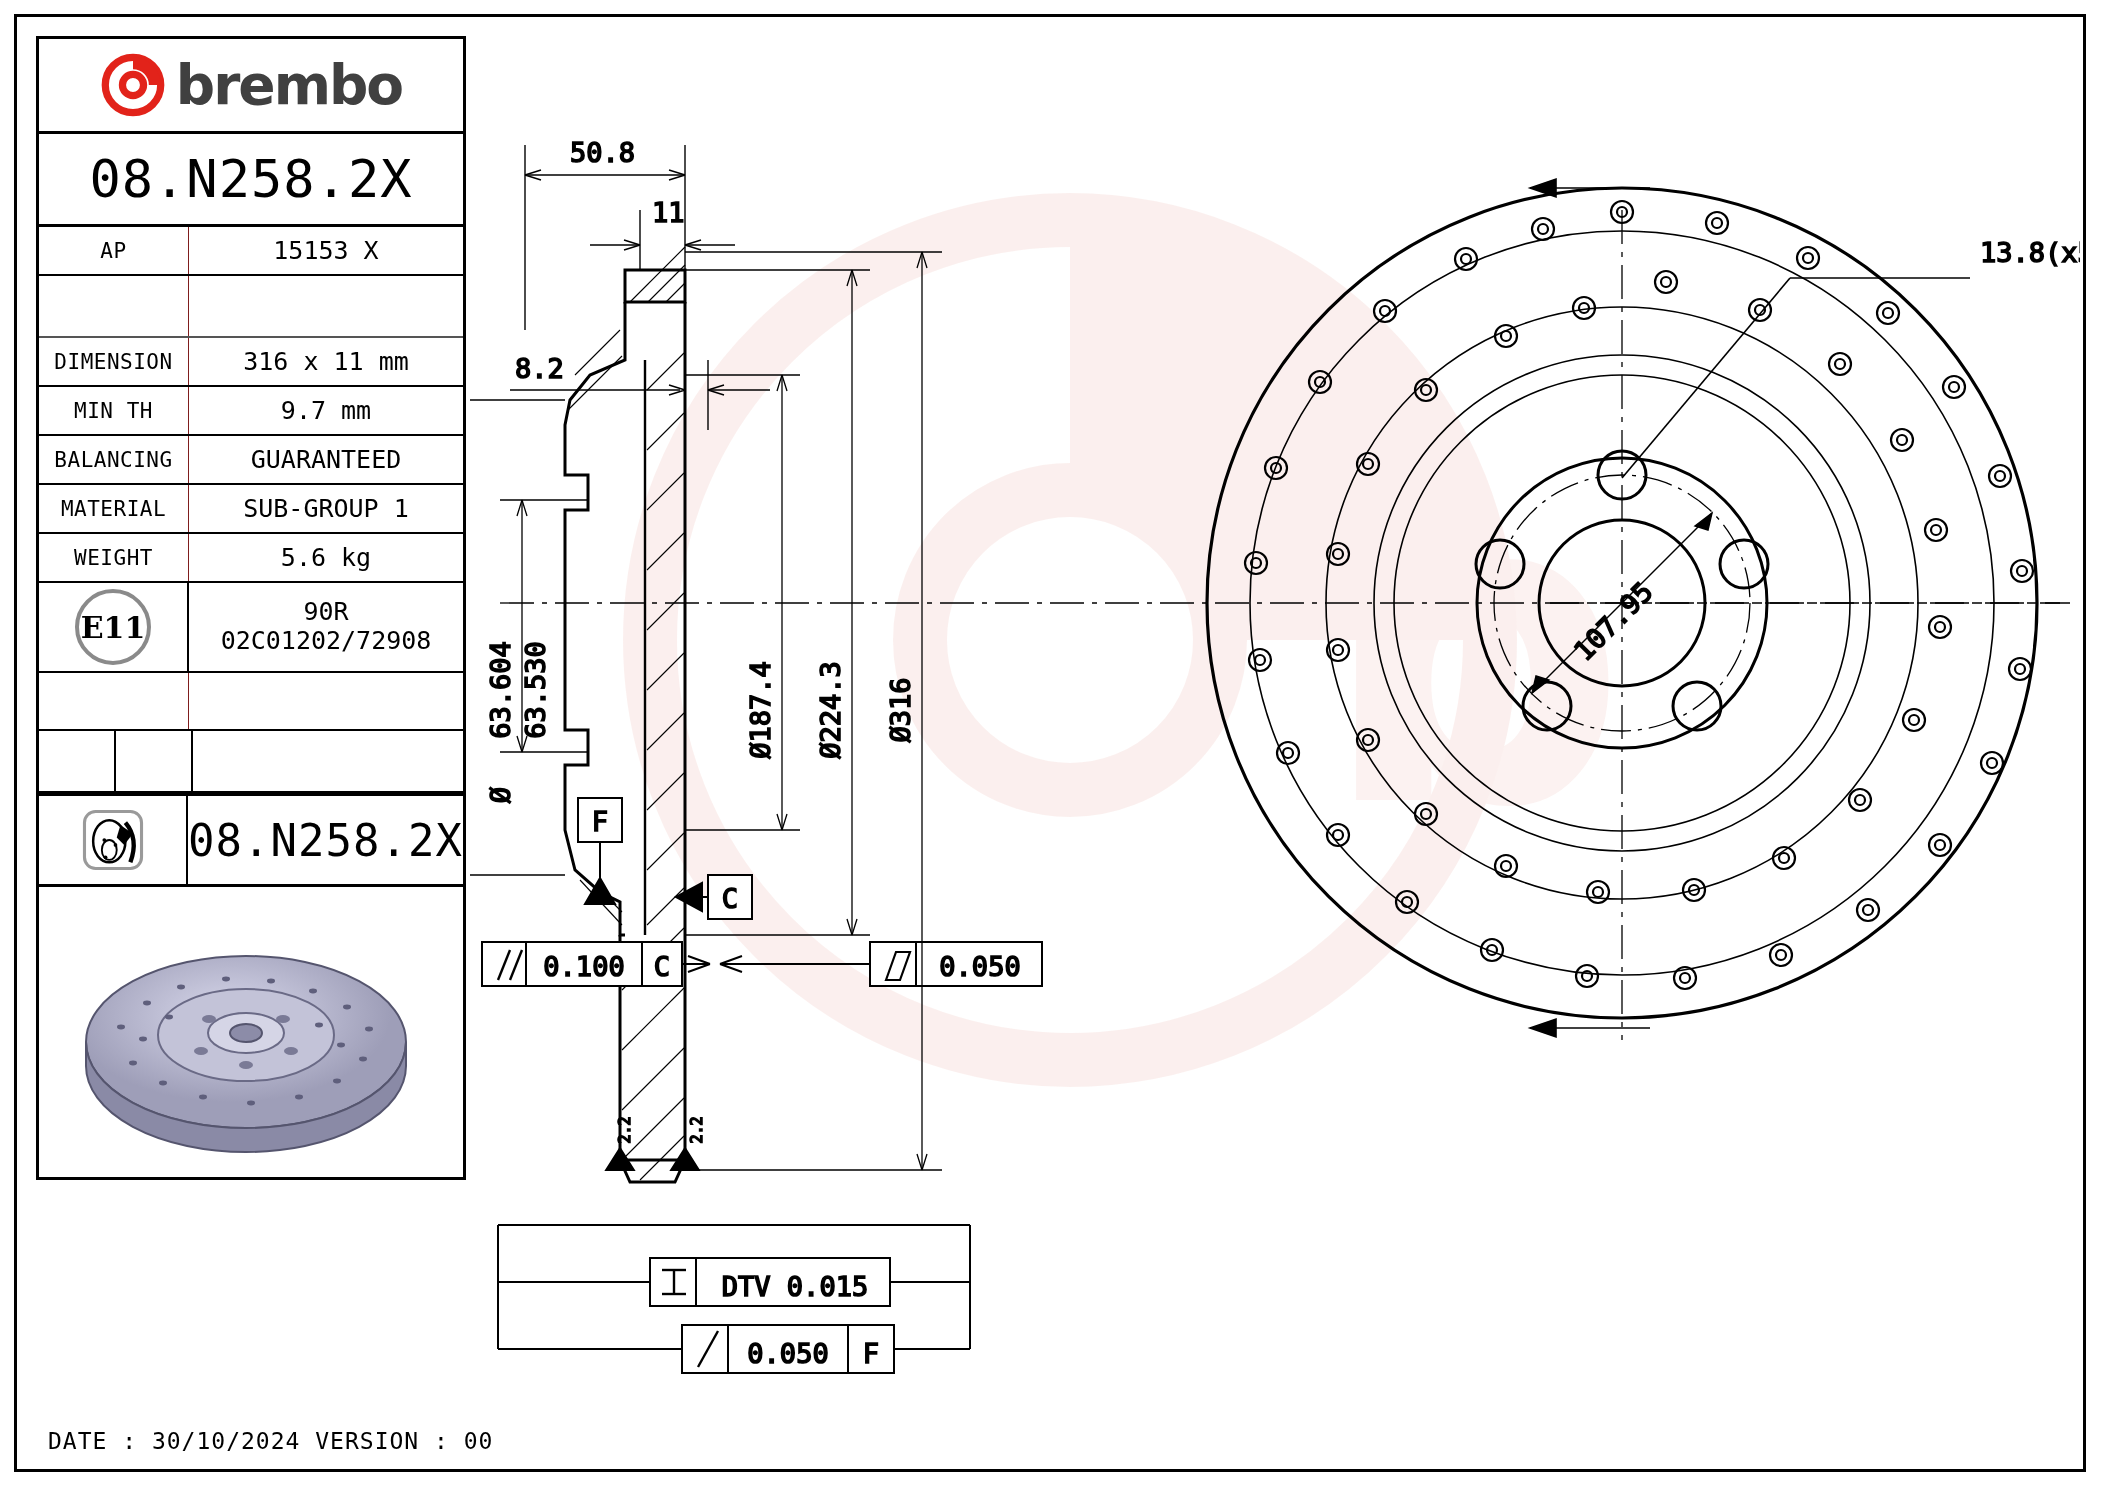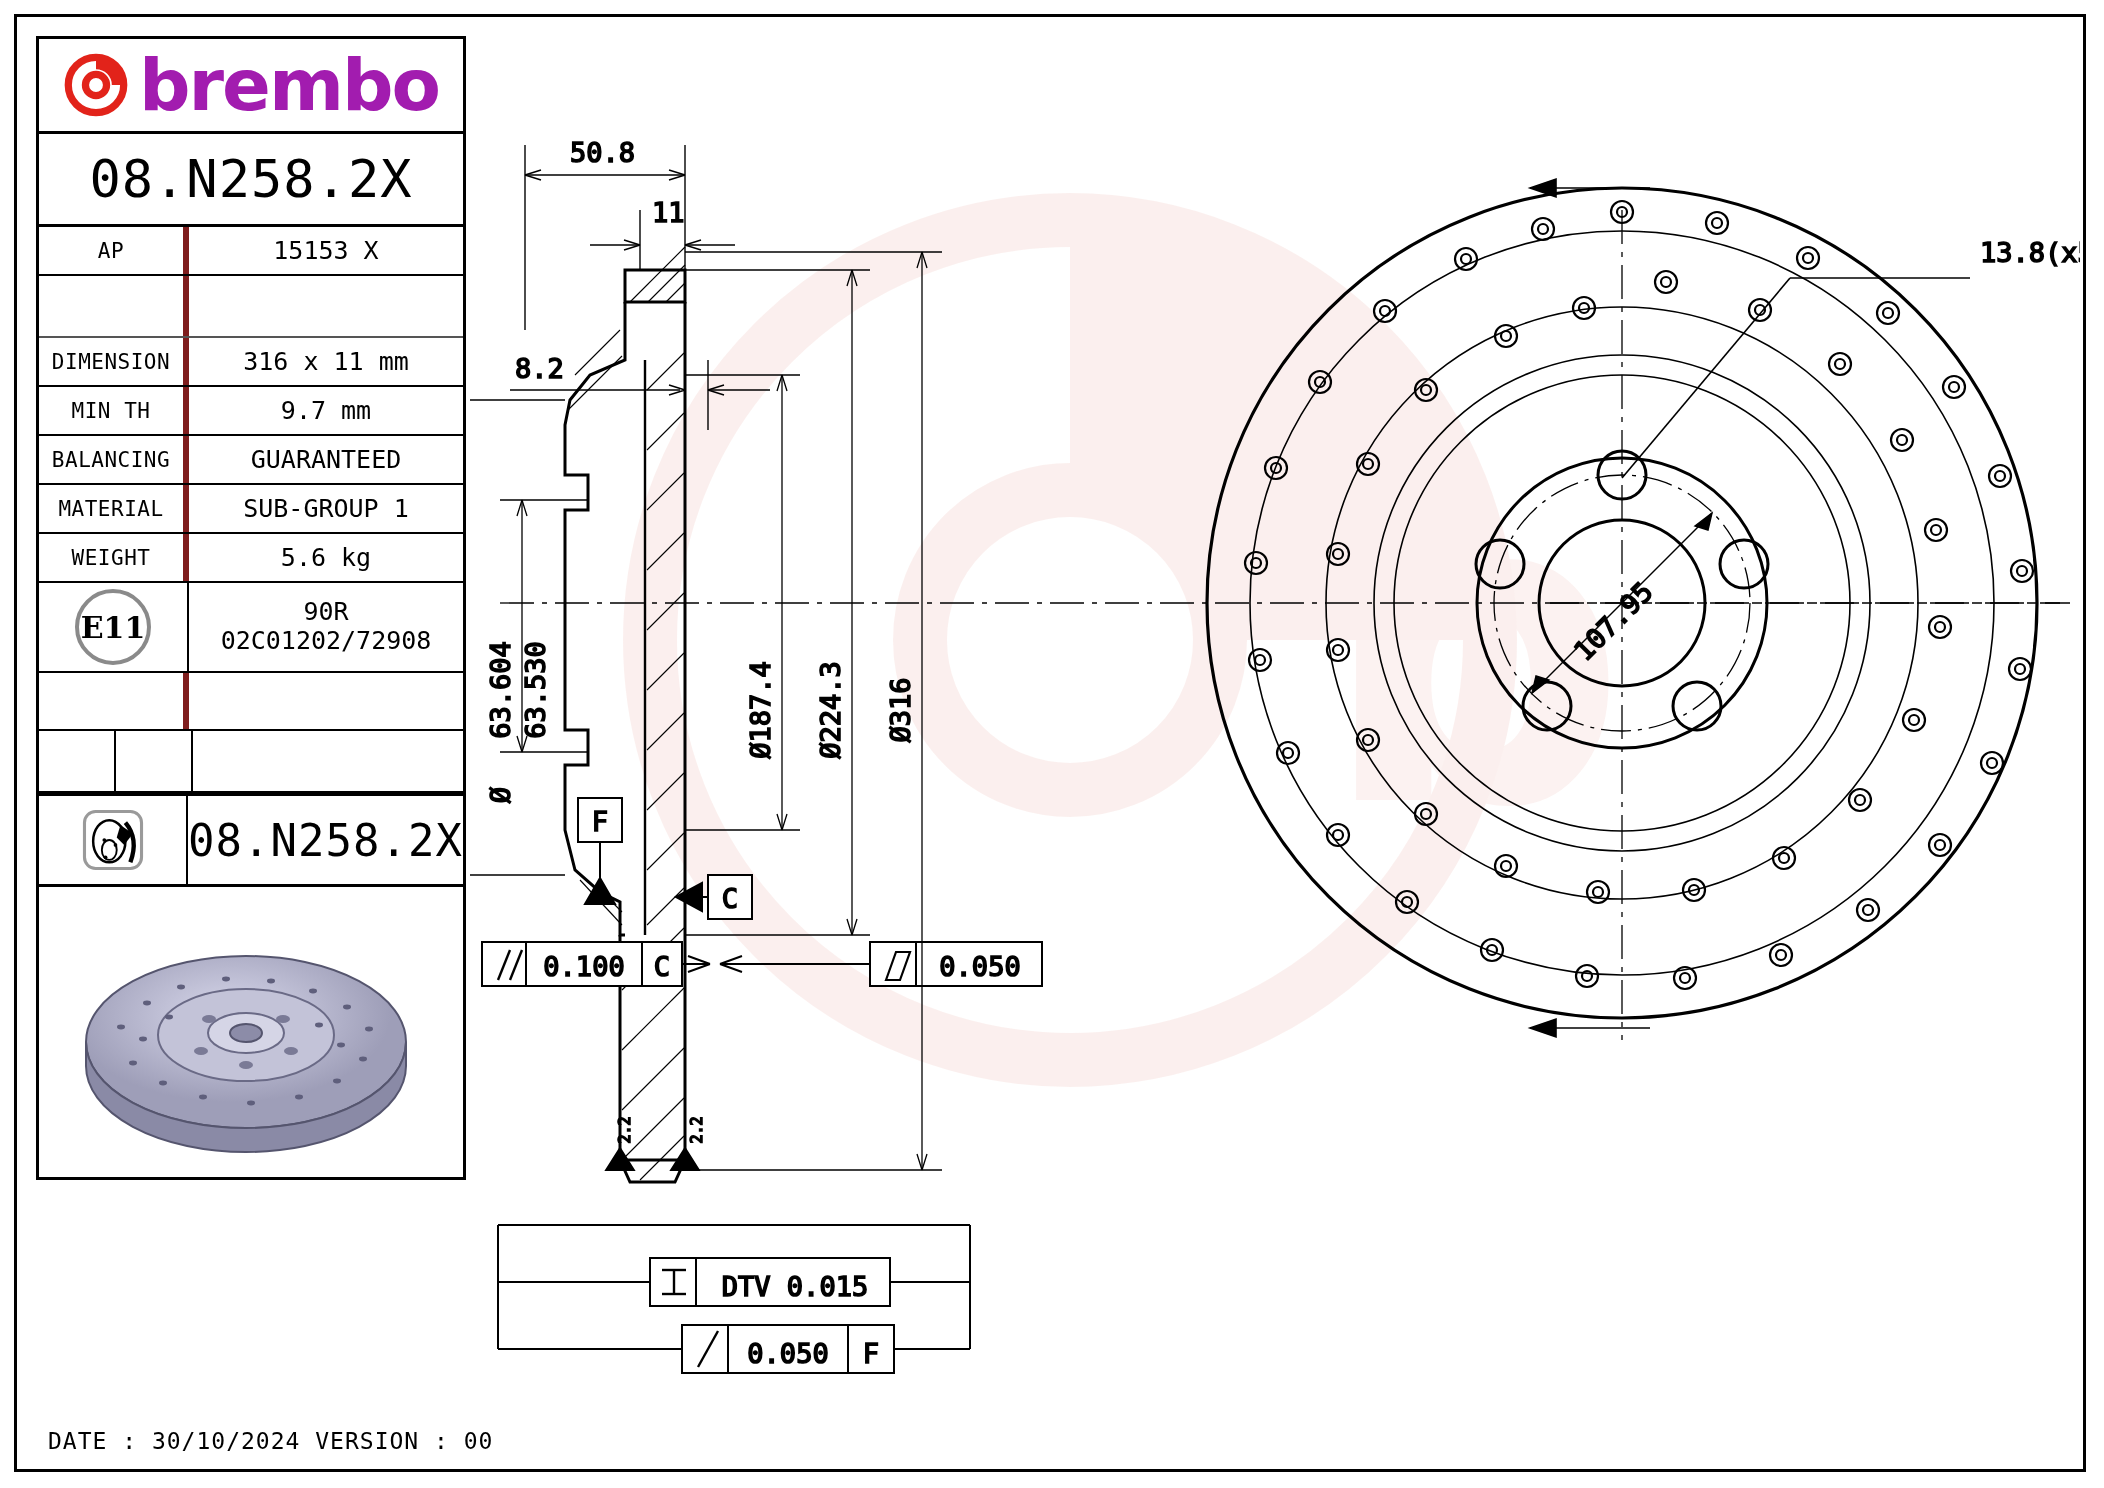--- a/index.html
+++ b/index.html
@@ -9,31 +9,31 @@
   #sheet{position:absolute;left:0;top:0;width:2104px;height:1488px;background:#fff;}
   #border{position:absolute;left:14px;top:14px;width:2072px;height:1458px;border:3px solid #000;box-sizing:border-box;}
 
   
   #watermark{position:absolute;left:600px;top:40px;width:1450px;height:1340px;opacity:.17;pointer-events:none;}
 
   
   #table{position:absolute;left:36px;top:36px;width:430px;border:3px solid #000;box-sizing:border-box;background:#fff;}
   .trow{display:flex;border-bottom:2px solid #000;box-sizing:border-box;}
   .trow:last-child{border-bottom:none;}
-  .tlab{width:150px;border-right:6px solid #7f1d1d;box-sizing:border-box;display:flex;align-items:center;justify-content:center;
+  .tlab{width:150px;border-right:1px solid #7f1d1d;box-sizing:border-box;display:flex;align-items:center;justify-content:center;
         font-size:21px;letter-spacing:.5px;color:#000;padding:9px 2px;}
   .tval{flex:1;display:flex;align-items:center;justify-content:center;font-size:25px;color:#000;padding:9px 3px;text-align:center;}
   .logorow{height:92px;display:flex;align-items:center;justify-content:center;border-bottom:3px solid #000;}
   .pnrow{height:90px;display:flex;align-items:center;justify-content:center;border-bottom:3px solid #000;}
   .pnrow span{font-size:52px;letter-spacing:1px;color:#000;}
   .thinline{border-bottom:2px solid #555;}
 
   
   .logo-wrap{display:flex;align-items:center;gap:10px;}
-  .logo-text{font-family:"DejaVu Sans",sans-serif;font-weight:bold;font-size:72px;color:#a21caf;letter-spacing:-2px;}
+  .logo-text{font-family:"DejaVu Sans",sans-serif;font-weight:bold;font-size:55px;color:#404040;letter-spacing:-2px;}
 
   
   .e11cell{width:150px;border-right:2px solid #000;box-sizing:border-box;display:flex;align-items:center;justify-content:center;padding:6px 0;}
   .e11{width:68px;height:68px;border:4px solid #8a8a8a;border-radius:50%;display:flex;align-items:center;
        justify-content:center;font-family:"DejaVu Serif",serif;font-weight:bold;font-size:30px;color:#000;}
   .homcell{flex:1;display:flex;flex-direction:column;align-items:center;justify-content:center;font-size:25px;line-height:1.15;padding:8px 0;text-align:center;}
 
   
   .splitrow{height:62px;display:flex;}
   .splitrow .c1{width:75px;border-right:2px solid #000;}

